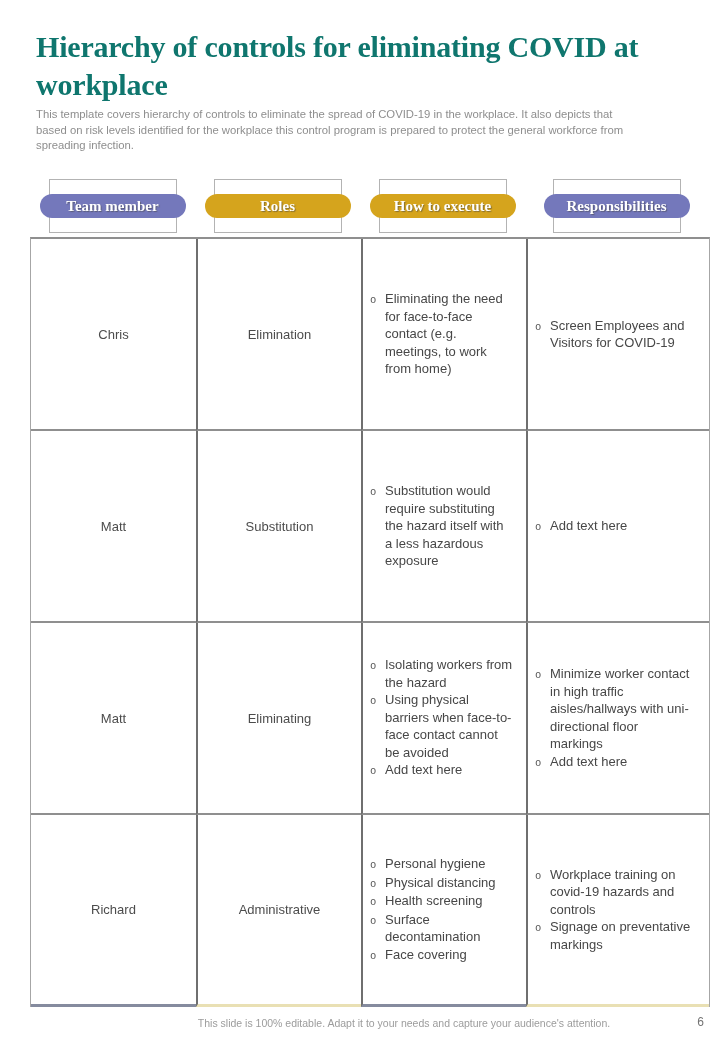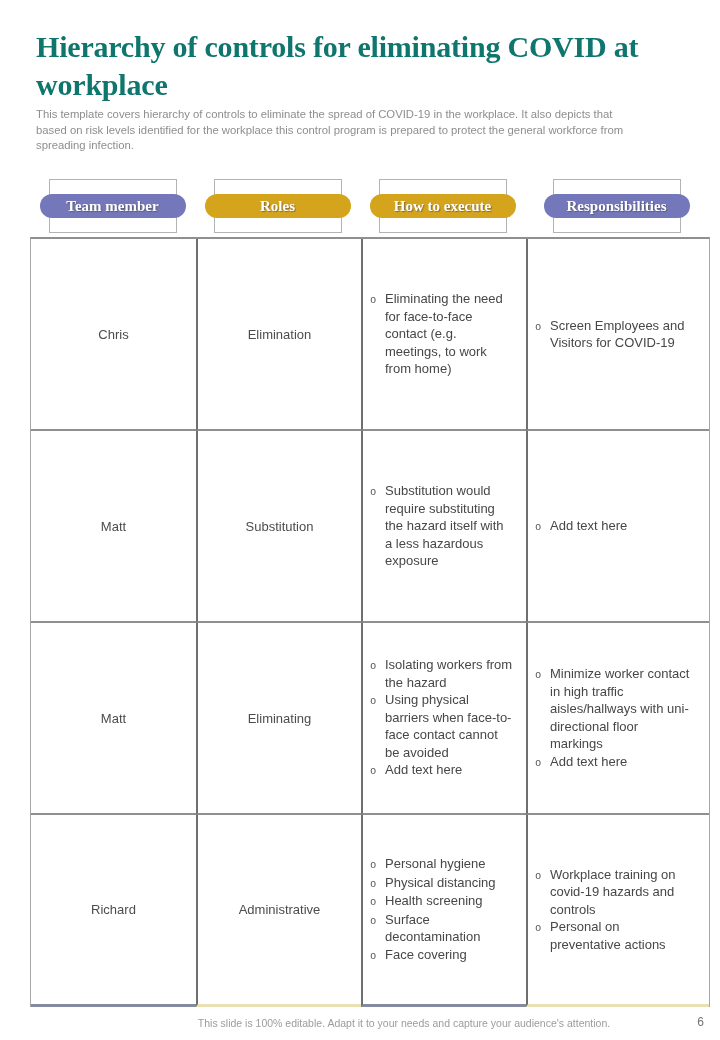--- a/index.html
+++ b/index.html
@@ -247,21 +247,21 @@
           </div>
     </div>
     <div class="tcell list-cell exec">
       <div class="blist">
             <div class="bullet">
     <span class="blt">o</span>
     <span class="btext">Workplace training on covid-19 hazards and controls</span>
   </div>
             <div class="bullet">
     <span class="blt">o</span>
-    <span class="btext">Personal on preventative actions</span>
+    <span class="btext">Signage on preventative markings</span>
   </div>
           </div>
     </div>
   </div>
     </div>
 
   <div class="footer-note">This slide is 100% editable. Adapt it to your needs and capture your audience's attention.</div>
   <div class="page-num">6</div>
 
 </div>

